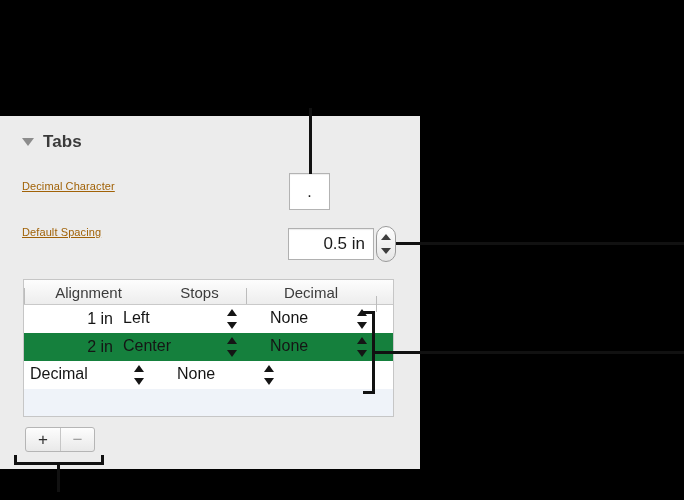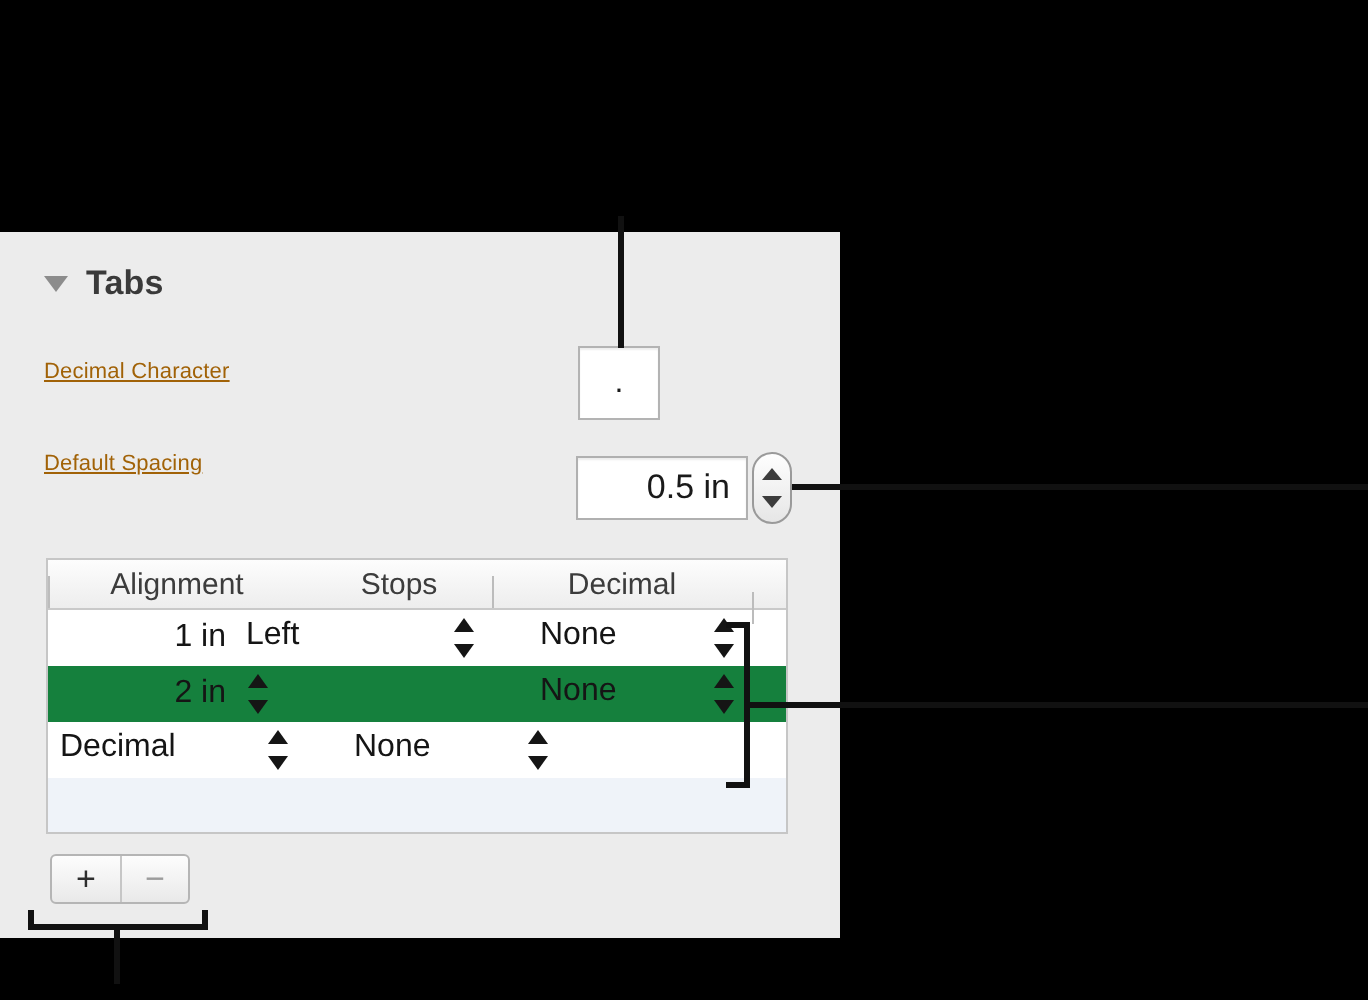--- a/index.html
+++ b/index.html
@@ -337,20 +337,21 @@
         <span class="mini-stepper">
           <span class="mini-up"></span>
           <span class="mini-dn"></span>
         </span>
       </div>
     </div>
 
     <div class="trow even">
       <div class="cell-stop">2 in</div>
       <div class="cell-align">
+        <span class="txt">Center</span>
         <span class="mini-stepper">
           <span class="mini-up"></span>
           <span class="mini-dn"></span>
         </span>
       </div>
       <div class="cell-leader">
         <span class="txt">None</span>
         <span class="mini-stepper">
           <span class="mini-up"></span>
           <span class="mini-dn"></span>

